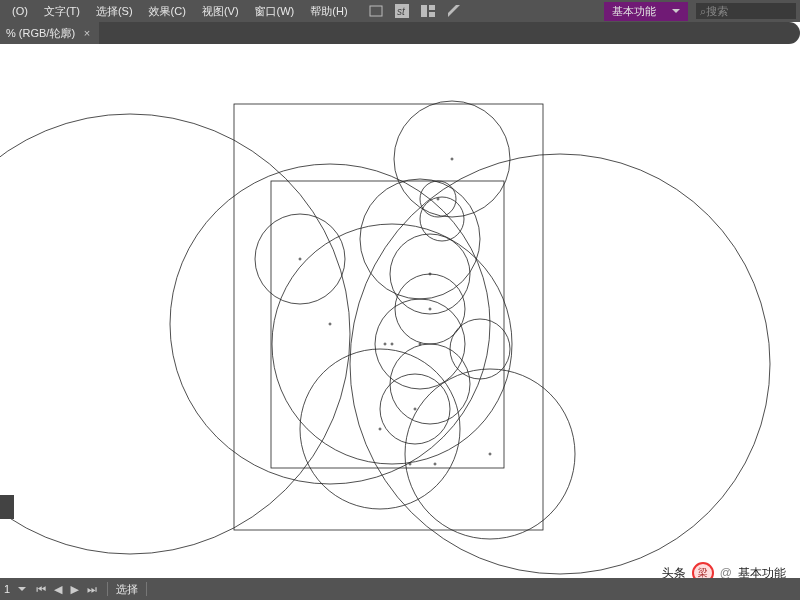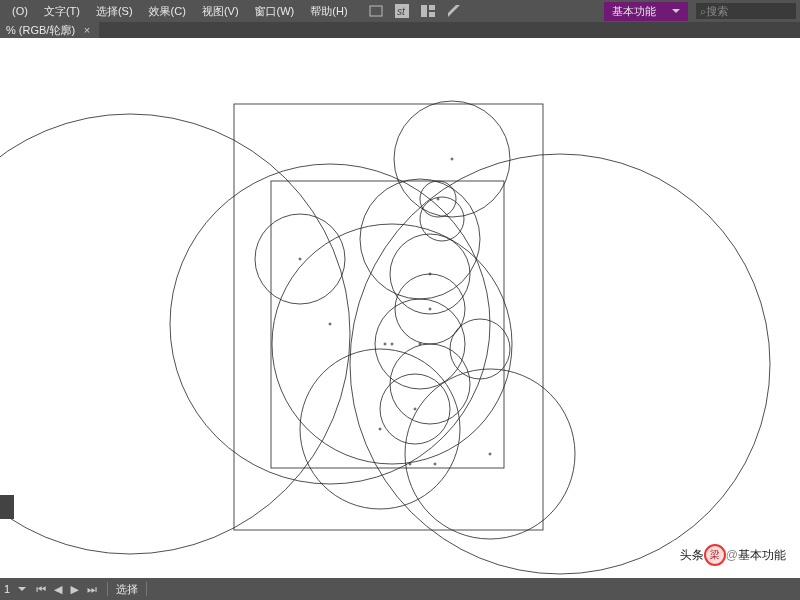--- a/index.html
+++ b/index.html
@@ -34,22 +34,22 @@
     .workspace-switch {
       background: #701a75; color: #e0e0e0;
       padding: 2px 8px; display: flex; align-items: center; gap: 16px;
     }
     .chev-down { border-left:4px solid transparent; border-right:4px solid transparent; border-top:4px solid #ccc; }
     .search-box {
       background: #3a3a3a; width: 100px; height: 16px; margin-left: 8px;
       display:flex; align-items:center; padding:0 4px; color:#888;
     }
     .tabbar {
-      height: 16px; background: #434343; color: #e8e8e8;
-      display: flex; align-items: center;
+      height: 22px; background: #434343; color: #e8e8e8;
+      display: flex; align-items: center; border-radius: 11px;
     }
     .doc-tab {
       background: #535353; height: 100%; display:flex; align-items:center;
       padding: 0 6px; gap: 6px;
     }
     .tab-close { width: 12px; height: 12px; display:flex; align-items:center; justify-content:center; color:#ccc; }
     .canvas-area {
       position: absolute;
       top: 44px; left: 0; right: 0; bottom: 22px;
       background: #fff;
@@ -62,22 +62,22 @@
       height: 22px; background: #535353; color: #e8e8e8;
       display: flex; align-items: center; padding: 0 4px; gap: 4px;
     }
     .status-arrow { color: #ccc; padding: 0 2px; }
     .status-sep { width: 1px; height: 14px; background: #777; margin: 0 4px; }
     .tool-badge {
       position: absolute; left: 0; top: 495px; width: 14px; height: 24px;
       background: #434343;
     }
     .watermark {
-      position: absolute; right: 6px; bottom: 30px;
-      display:flex; align-items:center; 
+      position: absolute; right: 6px; bottom: 12px;
+      display:flex; align-items:center; gap:6px;
       background: rgba(255,255,255,0.9);
       padding: 4px 8px; border-radius: 4px;
       color: #222; font-size: 12px;
     }
     .wm-avatar {
       width: 22px; height: 22px; border-radius: 50%;
       border: 2px solid #e33; background: #fdd;
       display:flex; align-items:center; justify-content:center;
       font-size: 10px; color:#a33;
     }

